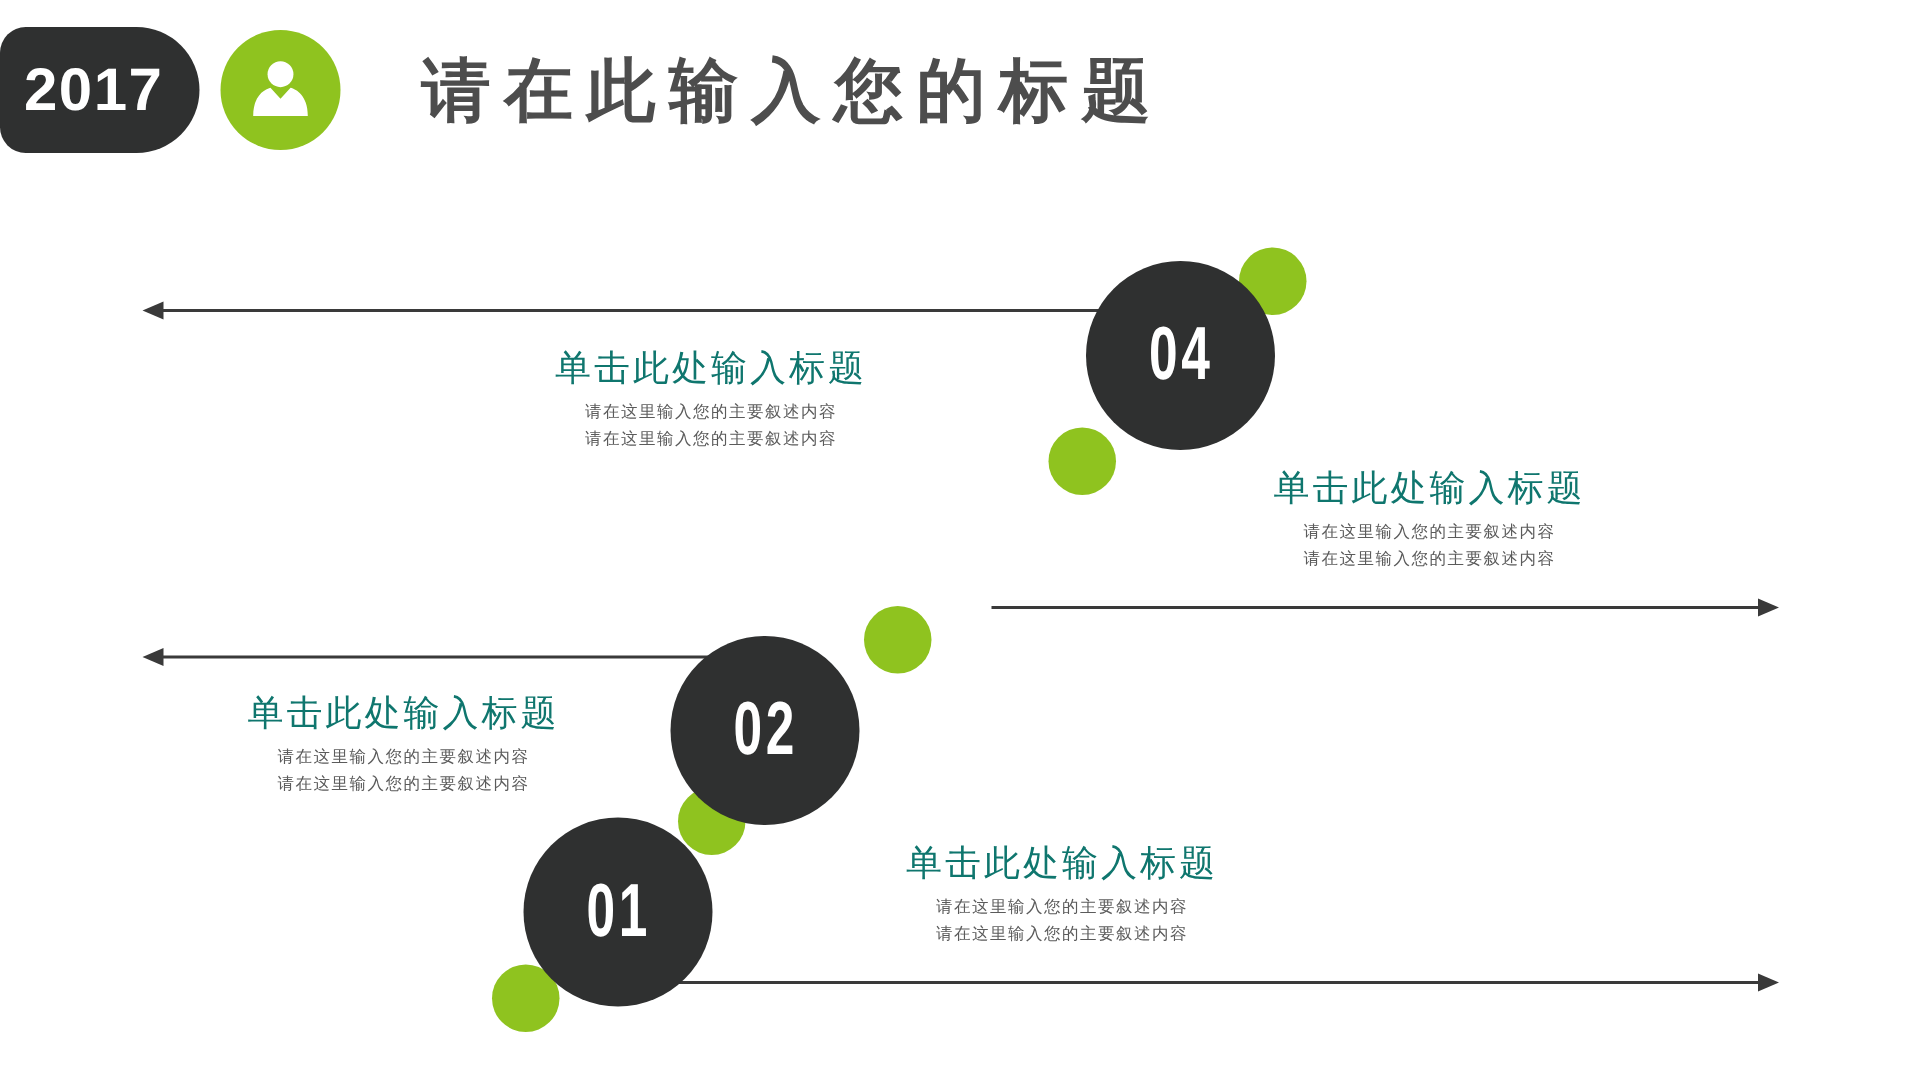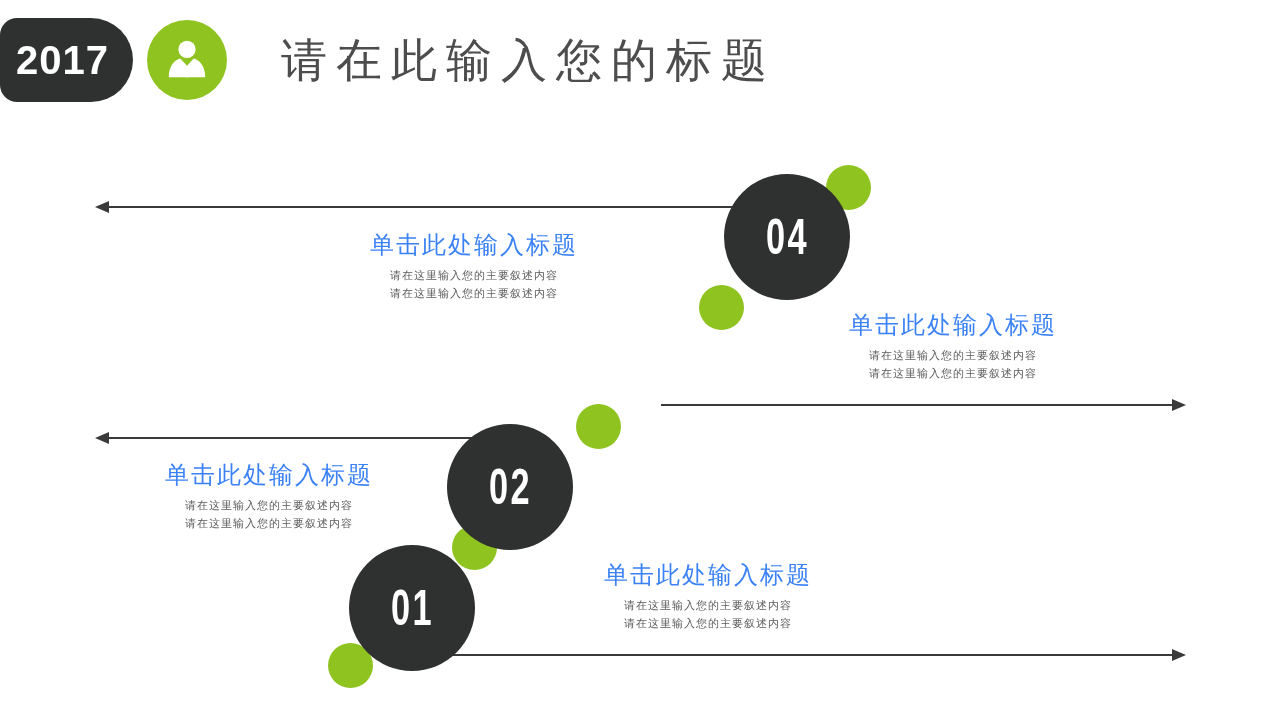--- a/index.html
+++ b/index.html
@@ -16,21 +16,21 @@
     color: #ffffff; font-size: 40px; font-weight: 700; letter-spacing: 1px;
     padding-right: 8px;
   }
   .avatar {
     position: absolute; left: 147px; top: 20px; width: 80px; height: 80px;
     border-radius: 50%; background: var(--green);
     display: flex; align-items: center; justify-content: center;
   }
   .slide-title {
     position: absolute; left: 281px; top: 30px;
-    font-size: 46px; font-weight: 400; color: #4d4d4d; letter-spacing: 9px;
+    font-size: 46px; font-weight: 700; color: #4d4d4d; letter-spacing: 9px;
     white-space: nowrap;
   }
 
   
   .hline { position: absolute; height: 2px; background: var(--line); z-index: 1; }
   .line-a { left: 100px; top: 206px; width: 690px; }
   .line-b { left: 661px; top: 404px; width: 519px; }
   .line-c { left: 100px; top: 437px; width: 438px; }
   .line-d { left: 412px; top: 654px; width: 768px; }
   .ahead { position: absolute; width: 0; height: 0; z-index: 1;
@@ -63,21 +63,21 @@
   }
   .pos-g0 { left: 328px; top: 643px; }
   .pos-g1 { left: 452px; top: 525px; }
   .pos-g2 { left: 576px; top: 404px; }
   .pos-g3 { left: 699px; top: 285px; }
   .pos-g4 { left: 826px; top: 165px; }
 
   
   .text-block { position: absolute; width: 310px; text-align: center; z-index: 4; }
   .text-block .heading {
-    font-size: 24px; font-weight: 500; color: #3b82f6; letter-spacing: 2px;
+    font-size: 24px; font-weight: 500; color: #0f766e; letter-spacing: 2px;
     margin-bottom: 5px; white-space: nowrap;
   }
   .text-block .body-line {
     font-size: 11px; color: #5b5b5b; line-height: 18px; letter-spacing: 1px;
     white-space: nowrap;
   }
   .pos-tb4 { left: 319px; top: 229px; }
   .pos-tb3 { left: 798px; top: 309px; }
   .pos-tb2 { left: 114px; top: 459px; }
   .pos-tb1 { left: 553px; top: 559px; }

